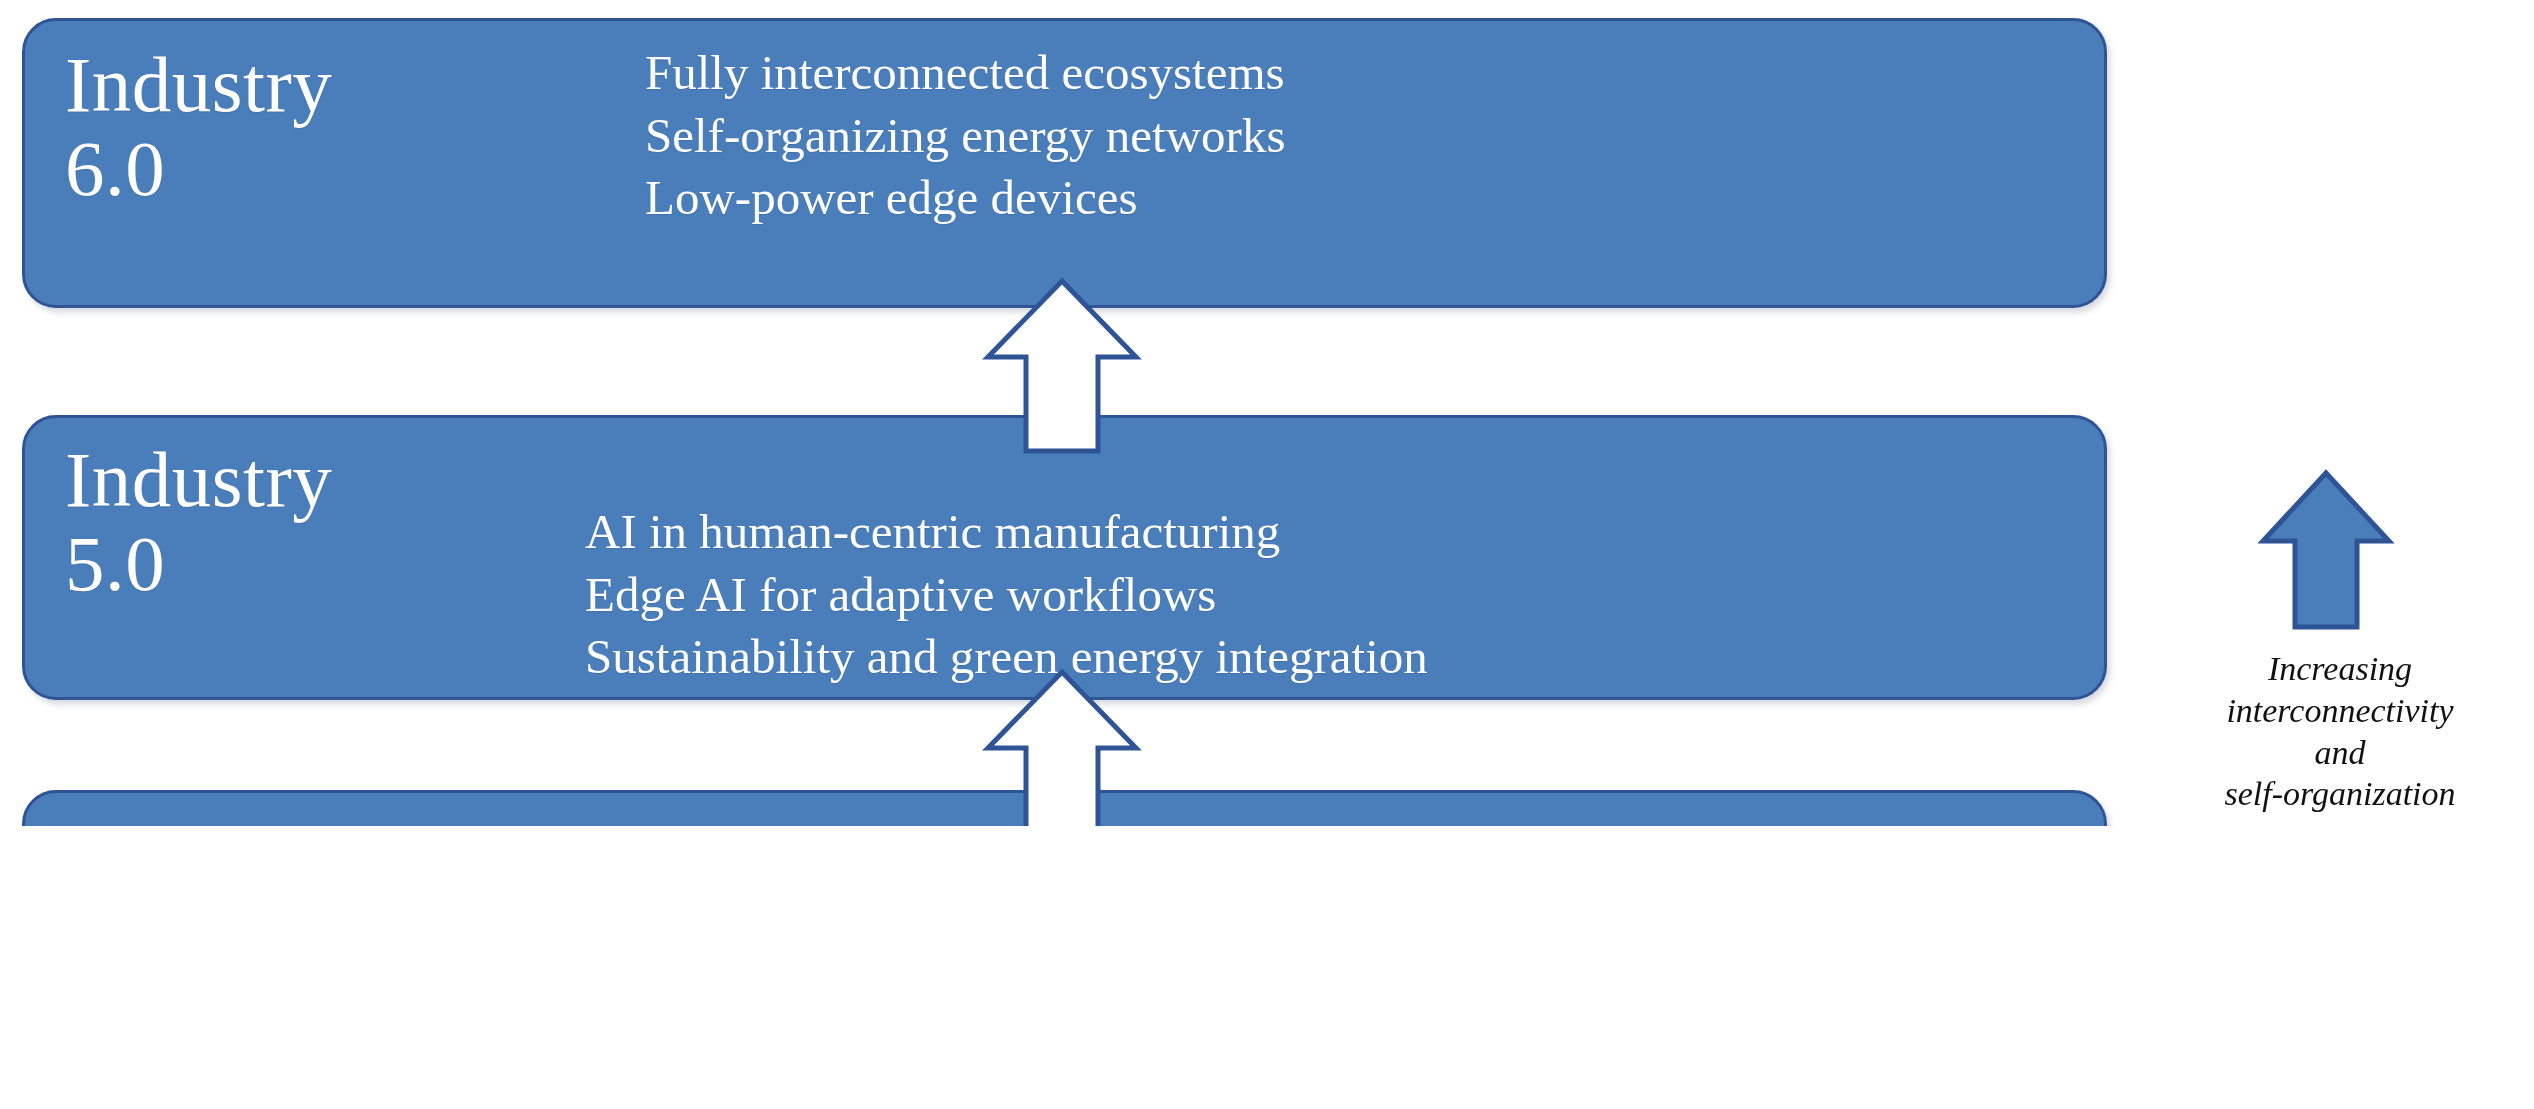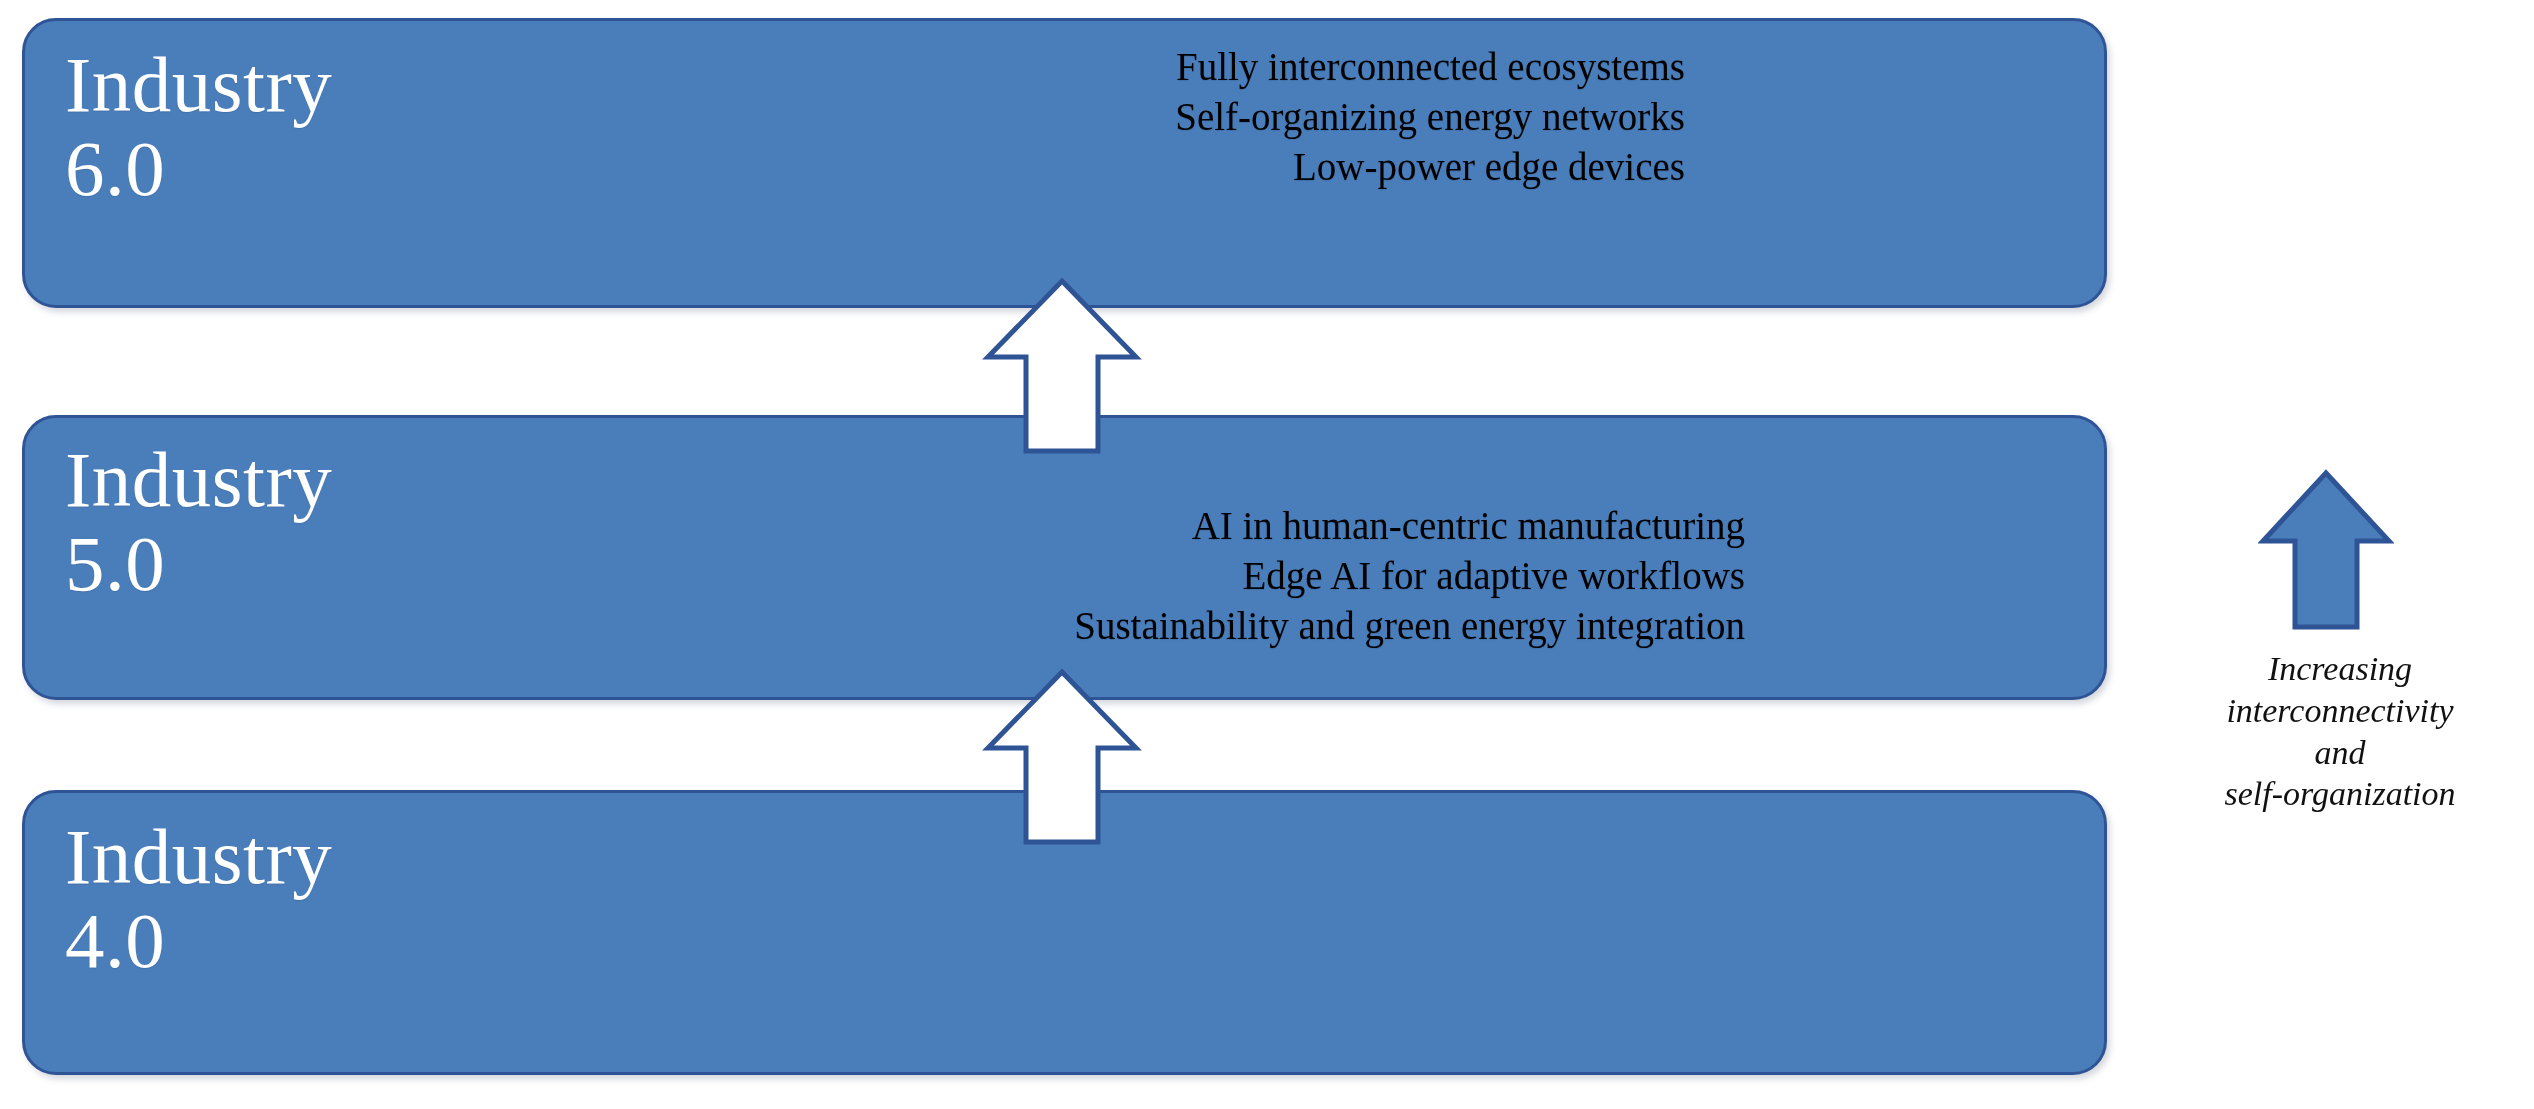--- a/index.html
+++ b/index.html
@@ -6,21 +6,21 @@
     margin: 0;
     padding: 0;
     background: #ffffff;
   }
   body {
     font-family: "Liberation Serif", "DejaVu Serif", serif;
   }
   #stage {
     position: relative;
     width: 2534px;
-    height: 1109px;
+    height: 826px;
     background: #ffffff;
     overflow: hidden;
   }
 
   
   .level-box {
     position: absolute;
     left: 22px;
     width: 2085px;
     background: #4A7EBB;
@@ -42,23 +42,23 @@
     letter-spacing: 0.5px;
     white-space: pre-line;
     text-shadow: 0 1px 1px rgba(40,70,110,0.22);
   }
   #box-6 .level-label { top: 22px; }
   #box-5 .level-label { top: 20px; }
   #box-4 .level-label { top: 22px; }
 
   .level-desc {
     position: absolute;
-    text-align: right;
-    color: #000000;
-    font-size: 39px;
+    text-align: left;
+    color: #ffffff;
+    font-size: 49px;
     line-height: 1.28;
     white-space: pre-line;
     text-shadow: 0 1px 1px rgba(40,70,110,0.22);
   }
   #box-6 .level-desc { left: 620px; width: 1040px; top: 21px; }
   #box-5 .level-desc { left: 560px; width: 1160px; top: 83px; }
   #box-4 .level-desc { left: 540px; width: 1180px; top: 113px; }
 
   
   .connector-arrow {

